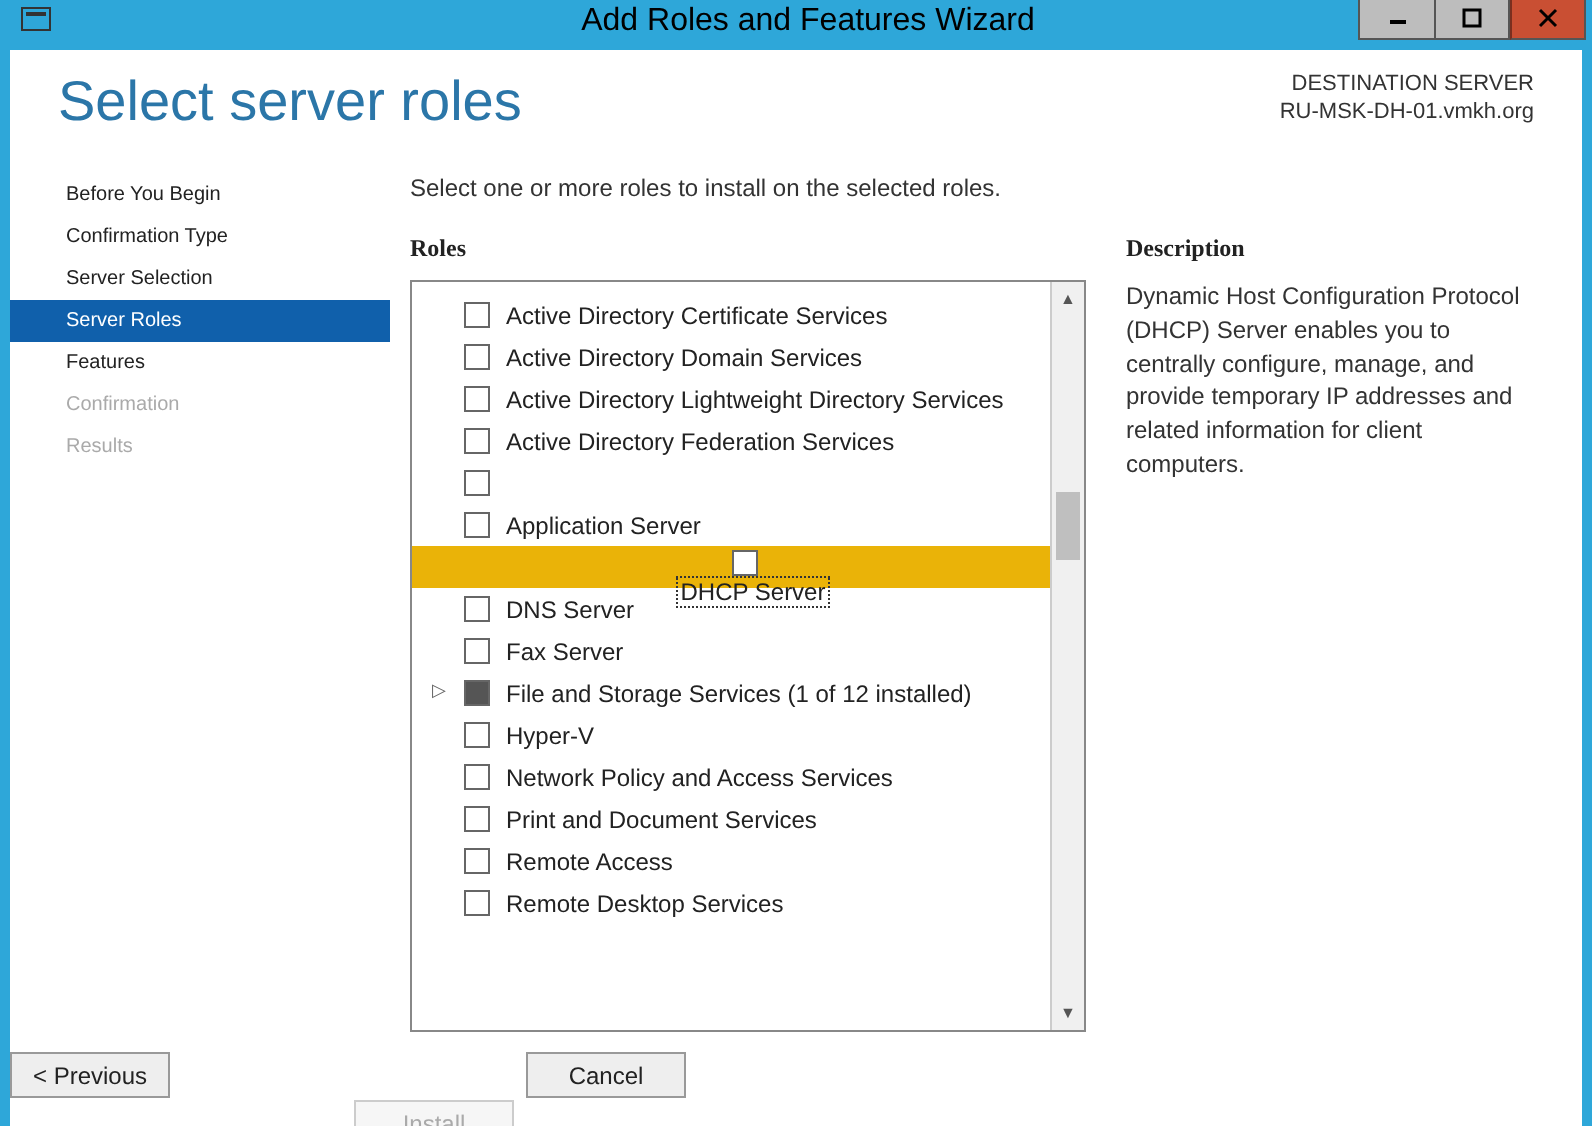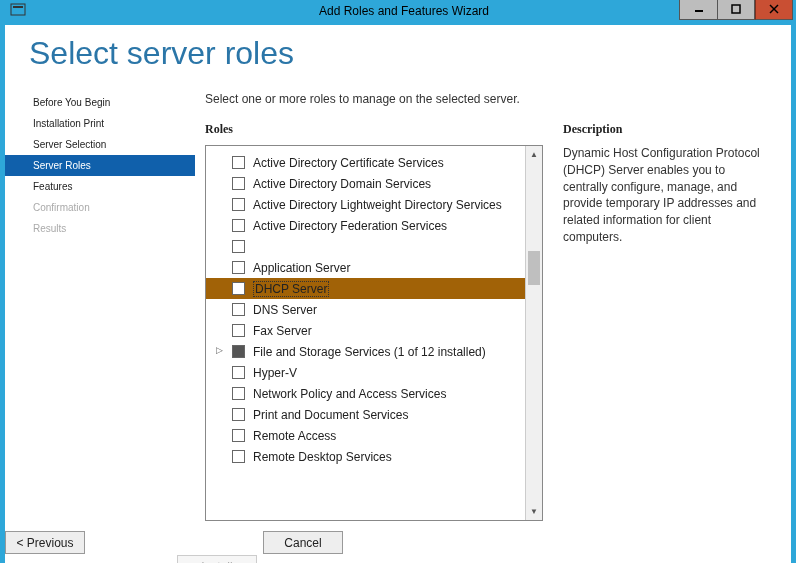--- a/index.html
+++ b/index.html
@@ -1,32 +1,32 @@
 <!DOCTYPE html>
 <html><head>
 <meta charset="utf-8">
 <style>
 * { box-sizing: border-box; margin: 0; padding: 0; font-family: "Segoe UI", Arial, sans-serif; }
 body { background: #fff; width: 796px; height: 563px; overflow: hidden; }
 .window { width: 796px; height: 563px; border: 1px solid #2ea7d9; display: flex; flex-direction: column; background: #fff; }
 
 .titlebar { height: 30px; background: #2ea7d9; display: flex; align-items: center; position: relative; }
 .titlebar .sys-icon { width: 20px; height: 20px; margin-left: 8px; }
-.titlebar .title { position: absolute; left: 0; right: 0; text-align: center; font-size: 12px; color: #000; pointer-events: none; margin-left: 12px; }
+.titlebar .title { position: absolute; left: 0; right: 0; text-align: center; font-size: 16px; color: #000; pointer-events: none; margin-left: 12px; }
 .titlebar .controls { margin-left: auto; display: flex; }
 .titlebar .ctrl { width: 38px; height: 22px; border: 1px solid #555; display: flex; align-items: center; justify-content: center; margin-top: -4px; }
 .titlebar .ctrl.min { background: #bdbdbd; border-right: none; }
 .titlebar .ctrl.max { background: #bdbdbd; }
 .titlebar .ctrl.close { background: #c94f33; border-left: 1px solid #7a2f1f; margin-right: 2px; }
 .titlebar .ctrl svg { pointer-events: none; }
 
 .whiteframe { flex: 1; border: 4px solid #2ea7d9; background: #fff; display: flex; flex-direction: column; padding: 10px 0 8px 0; }
 
 .header { display: flex; align-items: flex-start; padding: 0 24px 12px 24px; }
-.header h1 { font-size: 32px; font-weight: 300; color: #2b76a8; flex: 1; }
+.header h1 { font-size: 28px; font-weight: 300; color: #2b76a8; flex: 1; }
 .dest { text-align: right; font-size: 11px; color: #555; line-height: 1.3; }
 .dest .line1 { color: #333; }
 .dest .line2 { color: #333; }
 
 .body { flex: 1; display: flex; padding: 0 0 0 0; }
 
 .nav { width: 190px; padding-top: 8px; }
 .nav .item { padding: 5px 14px 5px 28px; font-size: 10px; color: #222; cursor: default; }
 .nav .item.selected { background: #1060ab; color: #fff; }
 .nav .item.disabled { color: #aaa; }
@@ -38,21 +38,21 @@
 .col-desc { flex: 1; }
 .col-label { font-size: 12px; font-weight: 600; color: #222; margin-bottom: 8px; font-family: Liberation Serif, serif; }
 
 .listbox { border: 1px solid #888; height: 376px; display: flex; background: #fff; }
 .list-items { flex: 1; overflow: hidden; padding: 6px 0; }
 .role-row { display: flex; align-items: center; padding: 2px 4px 2px 26px; font-size: 12px; color: #222; height: 21px; position: relative; }
 .role-row .expander { position: absolute; left: 10px; top: 4px; width: 10px; height: 10px; font-size: 9px; color: #666; }
 .role-row .cb { width: 13px; height: 13px; border: 1px solid #666; margin-right: 8px; background: #fff; flex-shrink: 0; }
 .role-row .cb.filled { background: #555; position: relative; }
 .role-row .cb.filled::after { content: ""; position: absolute; inset: 2px; background: #555; }
-.role-row.selected { background: #a16207; }
+.role-row.selected { background: #eab308; flex-direction: column; }
 .role-row.selected .label { border: 1px dotted #333; padding: 0 1px; }
 .role-row .label { white-space: nowrap; }
 
 .scrollbar { width: 17px; background: #f0f0f0; border-left: 1px solid #ccc; display: flex; flex-direction: column; }
 .sb-btn { height: 17px; display: flex; align-items: center; justify-content: center; font-size: 8px; color: #555; background: #f0f0f0; }
 .sb-track { flex: 1; position: relative; }
 .sb-thumb { position: absolute; left: 2px; right: 2px; top: 88px; height: 34px; background: #bfbfbf; }
 
 .desc-text { font-size: 12px; color: #333; line-height: 1.4; }
 
@@ -91,35 +91,39 @@
             <line x1="9" y1="1" x2="1" y2="9" stroke="#000" stroke-width="1.5"></line>
           </svg>
         </div>
     </div>
   </div>
 
   <div class="whiteframe">
 
     <div class="header">
       <h1>Select server roles</h1>
+      <div class="dest">
+        <div class="line1">DESTINATION SERVER</div>
+        <div class="line2">RU-MSK-DH-01.vmkh.org</div>
+      </div>
     </div>
 
     <div class="body">
       <div class="nav" id="nav">
           <div class="item">Before You Begin</div>
-          <div class="item">Installation Print</div>
+          <div class="item">Confirmation Type</div>
           <div class="item">Server Selection</div>
           <div class="item selected">Server Roles</div>
           <div class="item">Features</div>
           <div class="item disabled">Confirmation</div>
           <div class="item disabled">Results</div>
         </div>
 
       <div class="content">
-        <div class="instruction">Select one or more roles to manage on the selected server.</div>
+        <div class="instruction">Select one or more roles to install on the selected roles.</div>
         <div class="cols">
           <div class="col-roles">
             <div class="col-label">Roles</div>
             <div class="listbox">
               <div class="list-items" id="roles-list">
                   <div class="role-row">
                     <span class="cb"></span>
                     <span class="label">Active Directory Certificate Services</span>
                   </div>
                   <div class="role-row">

